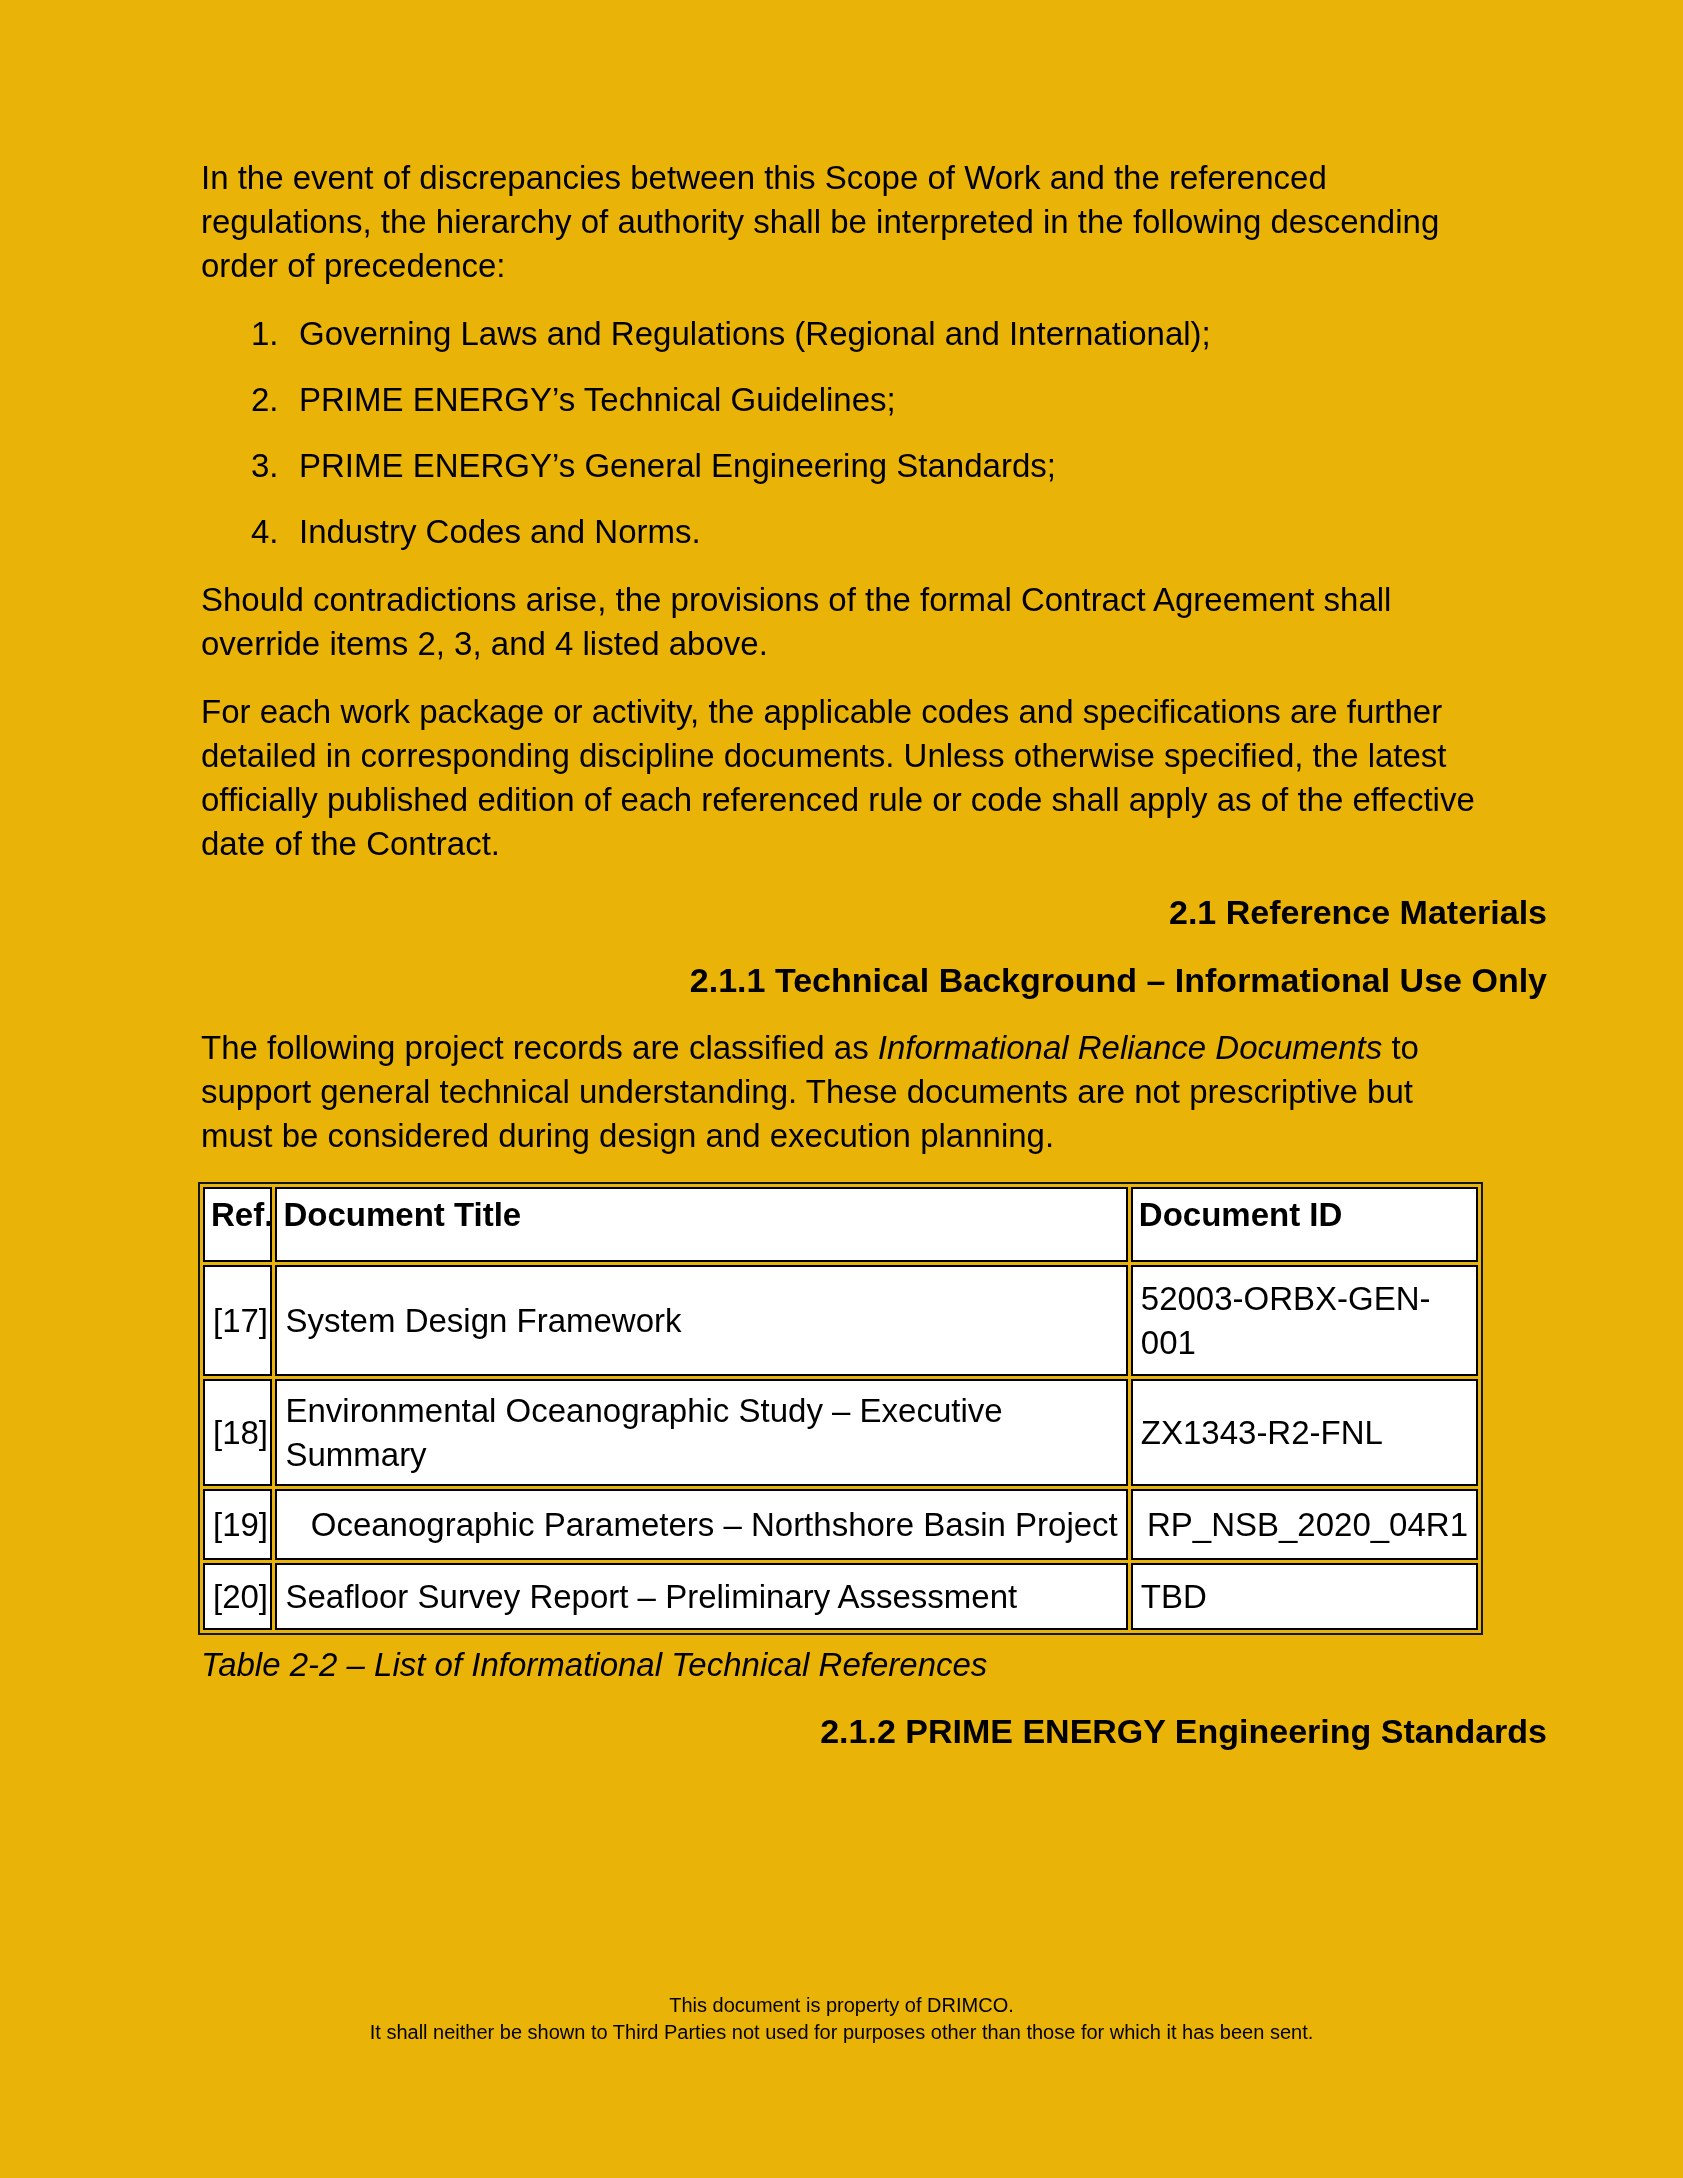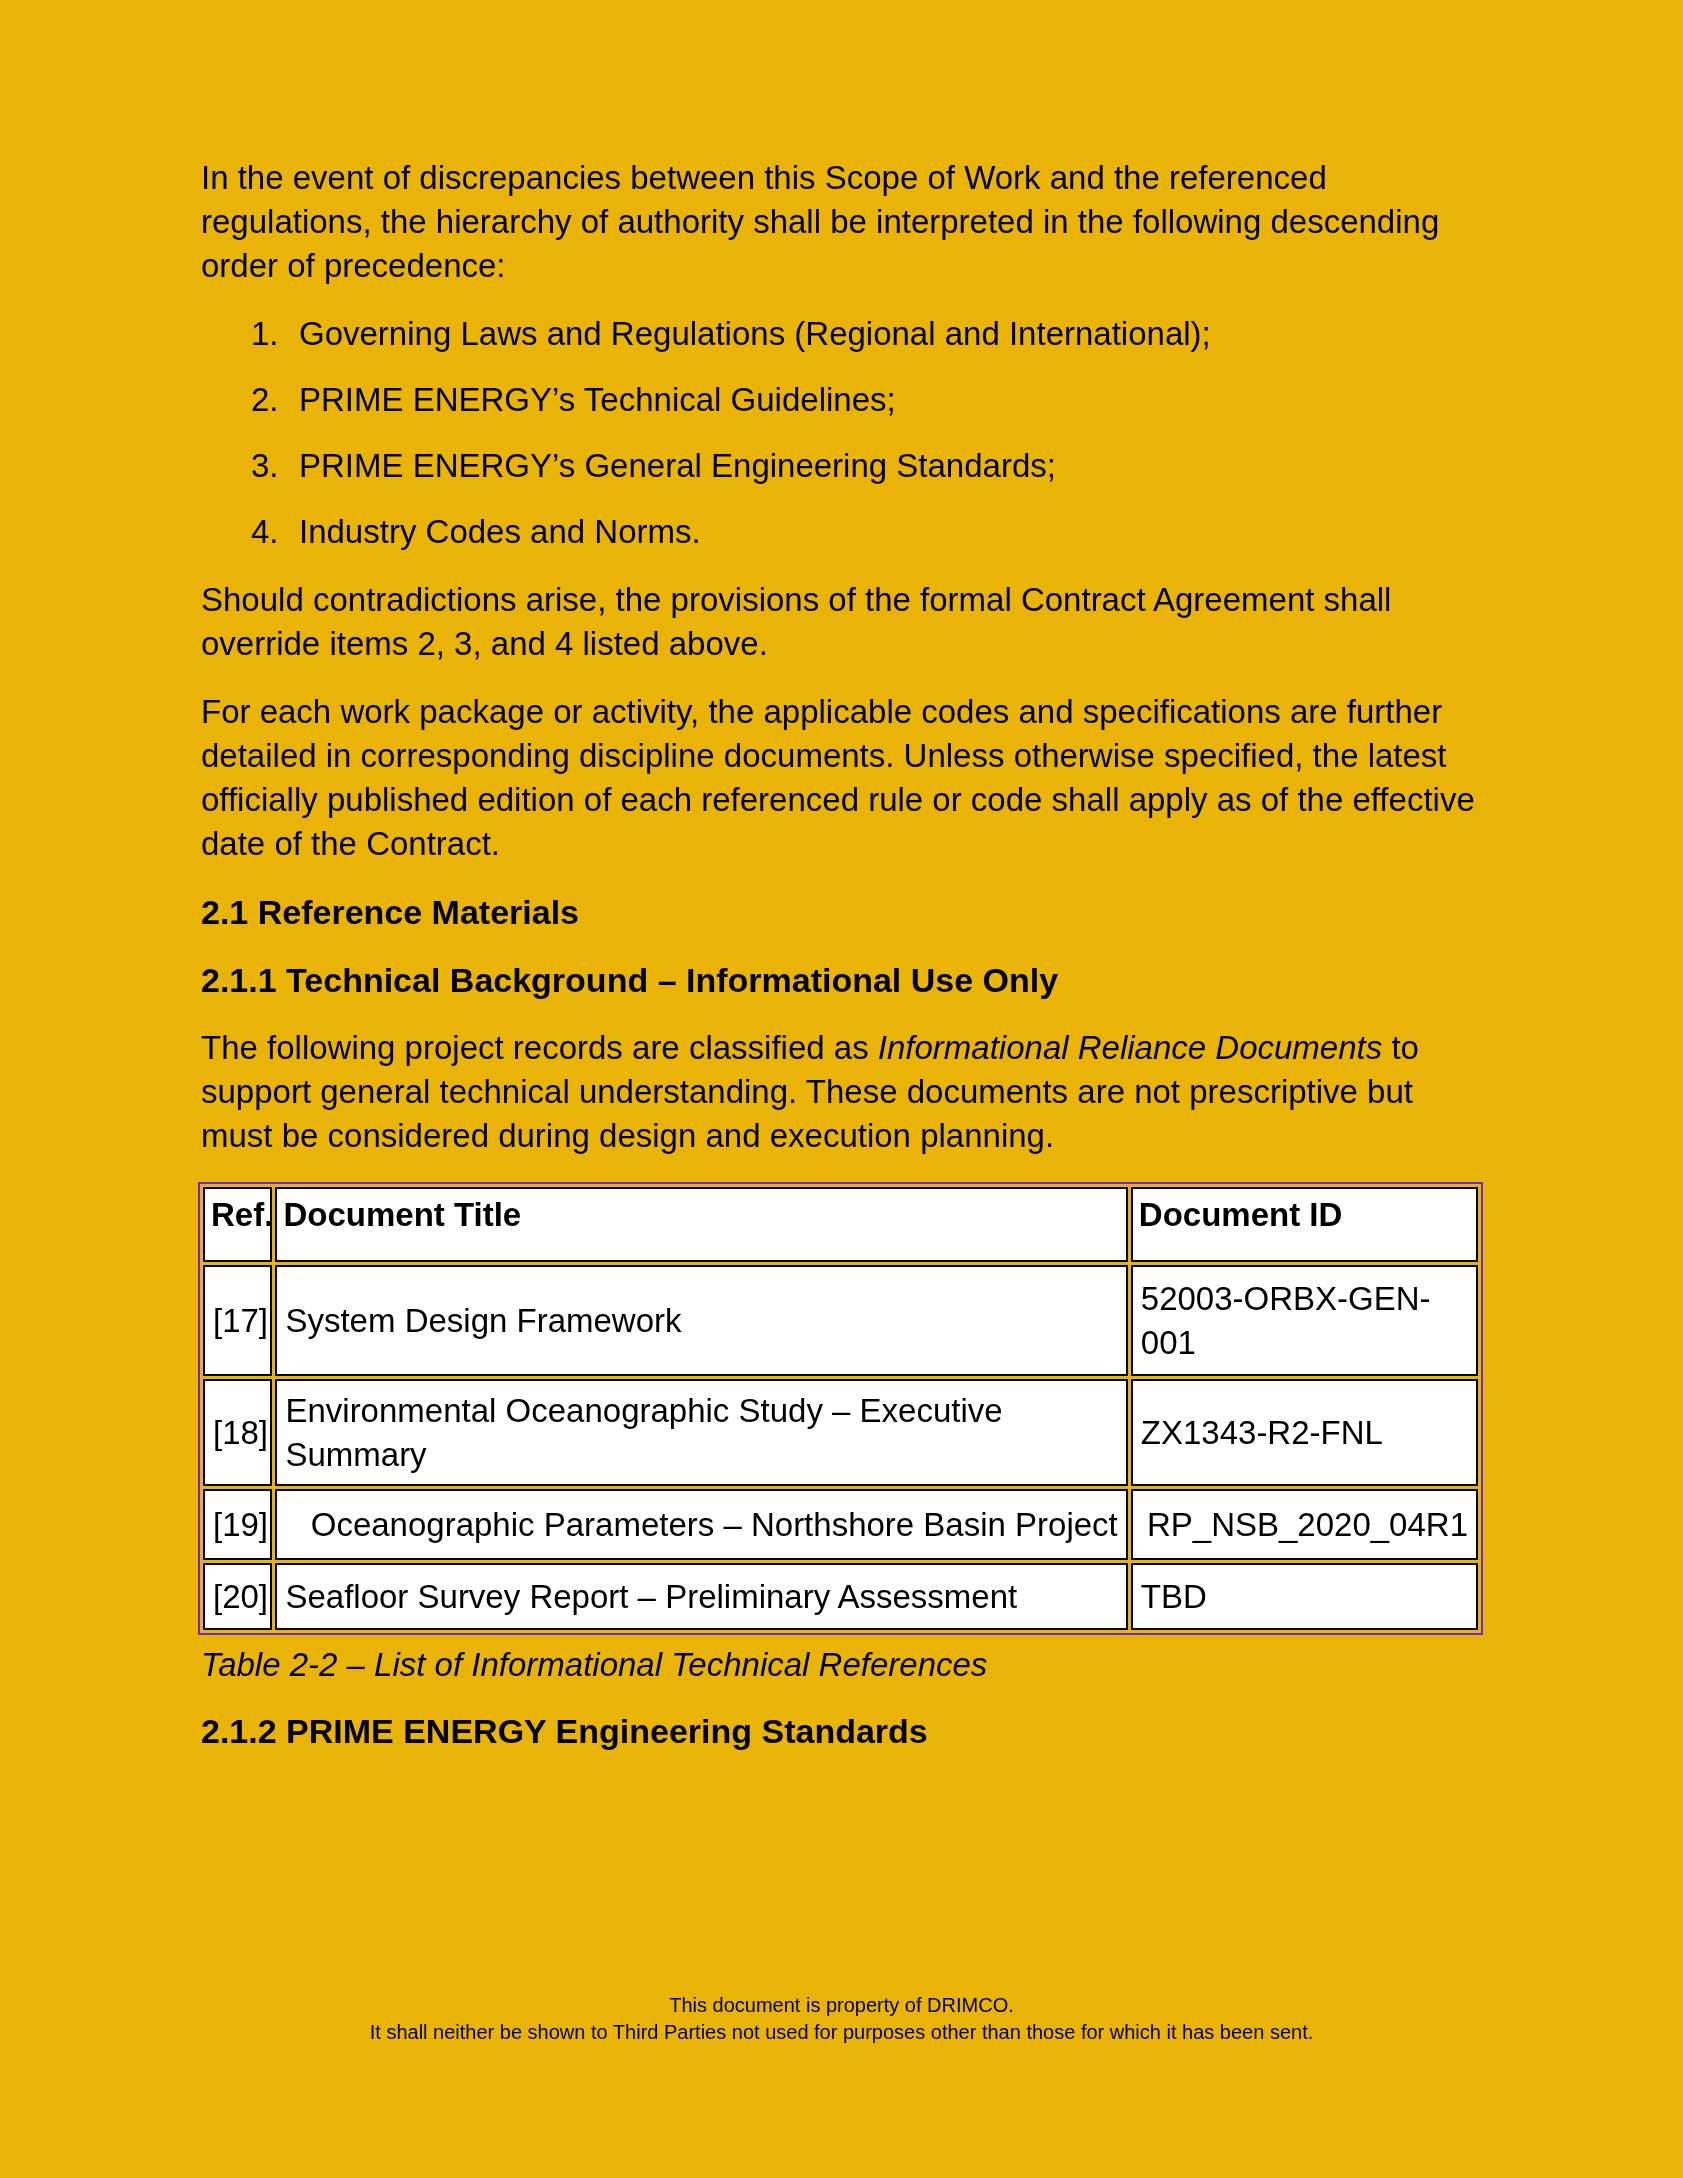--- a/index.html
+++ b/index.html
@@ -42,25 +42,26 @@
   .num-list-item .marker {
     margin-left: 50px;
     width: 48px;
     flex: 0 0 48px;
   }
   .heading {
     font-size: 34px;
     line-height: 44px;
     font-weight: bold;
     margin: 0 0 24px 0;
+    text-align: right;
   }
   table.ref-table {
     border-collapse: separate;
     border-spacing: 3px;
-    border: 2px solid #6d28d9;
+    border: 2px solid #0f172a;
     margin: 8px 0 0 -3px;
     table-layout: fixed;
     width: 1285px;
   }
   table.ref-table th, table.ref-table td {
     border: 2px solid #000;
     font-size: 33px;
     line-height: 44px;
     background: #fff;
     white-space: pre-line;

